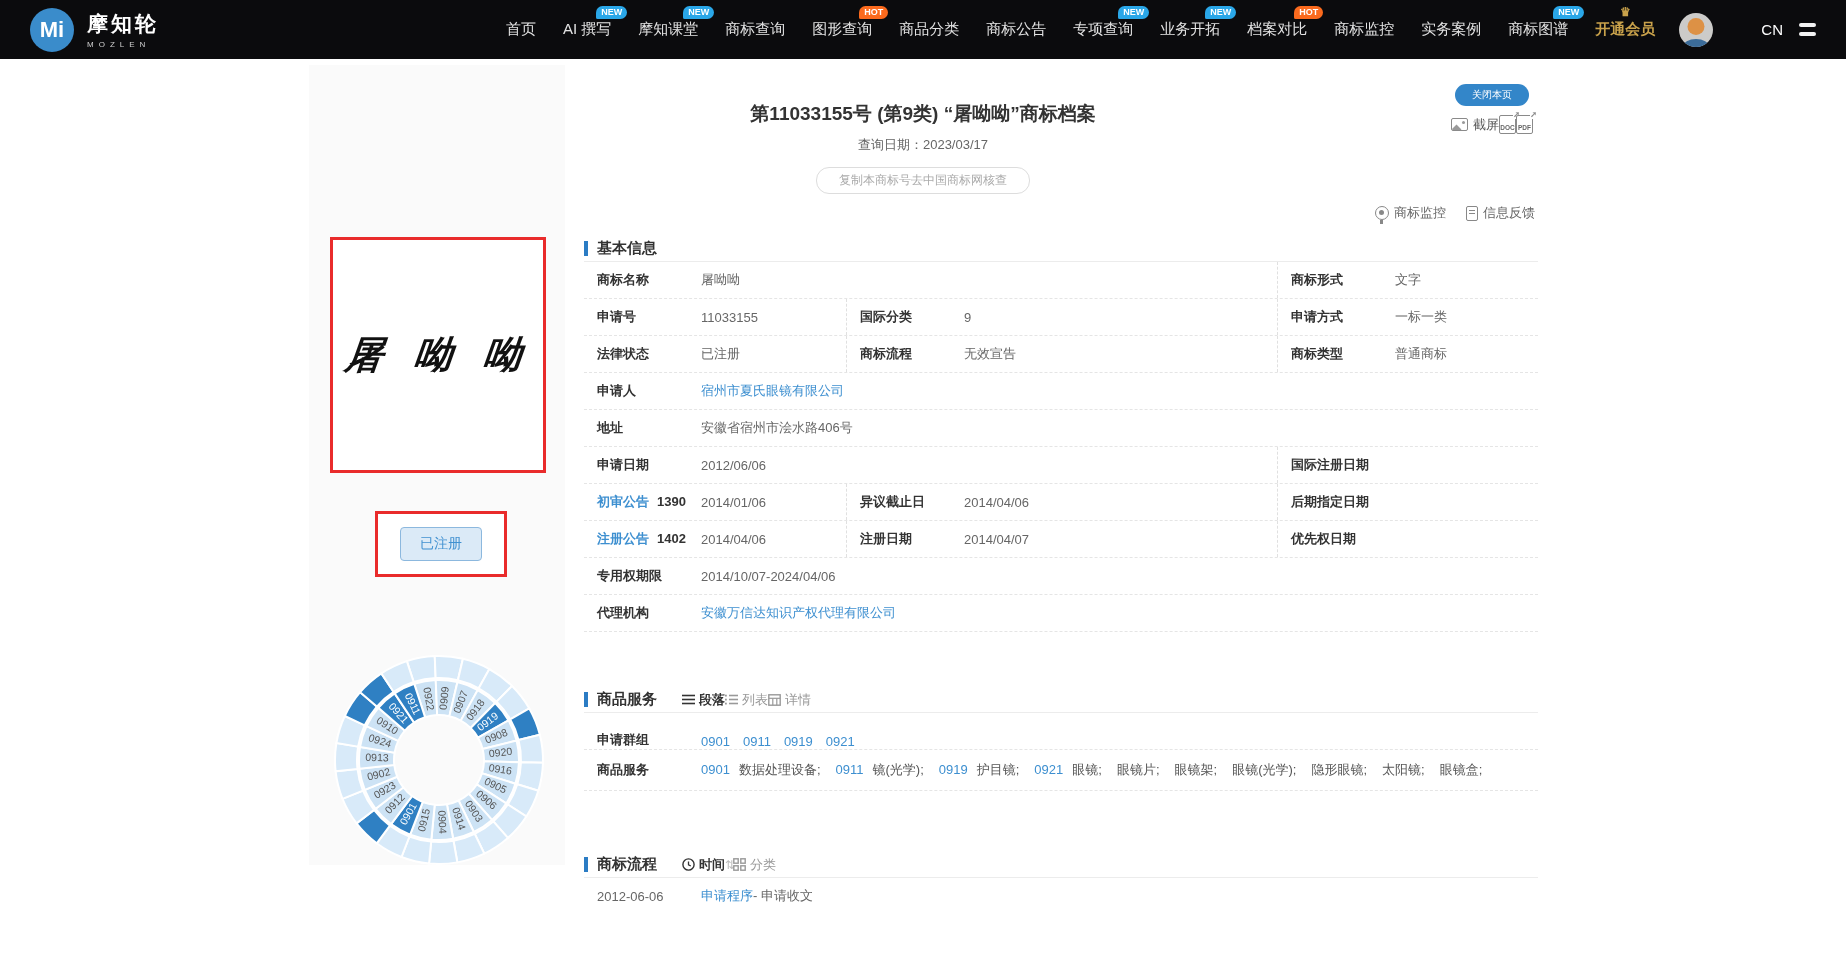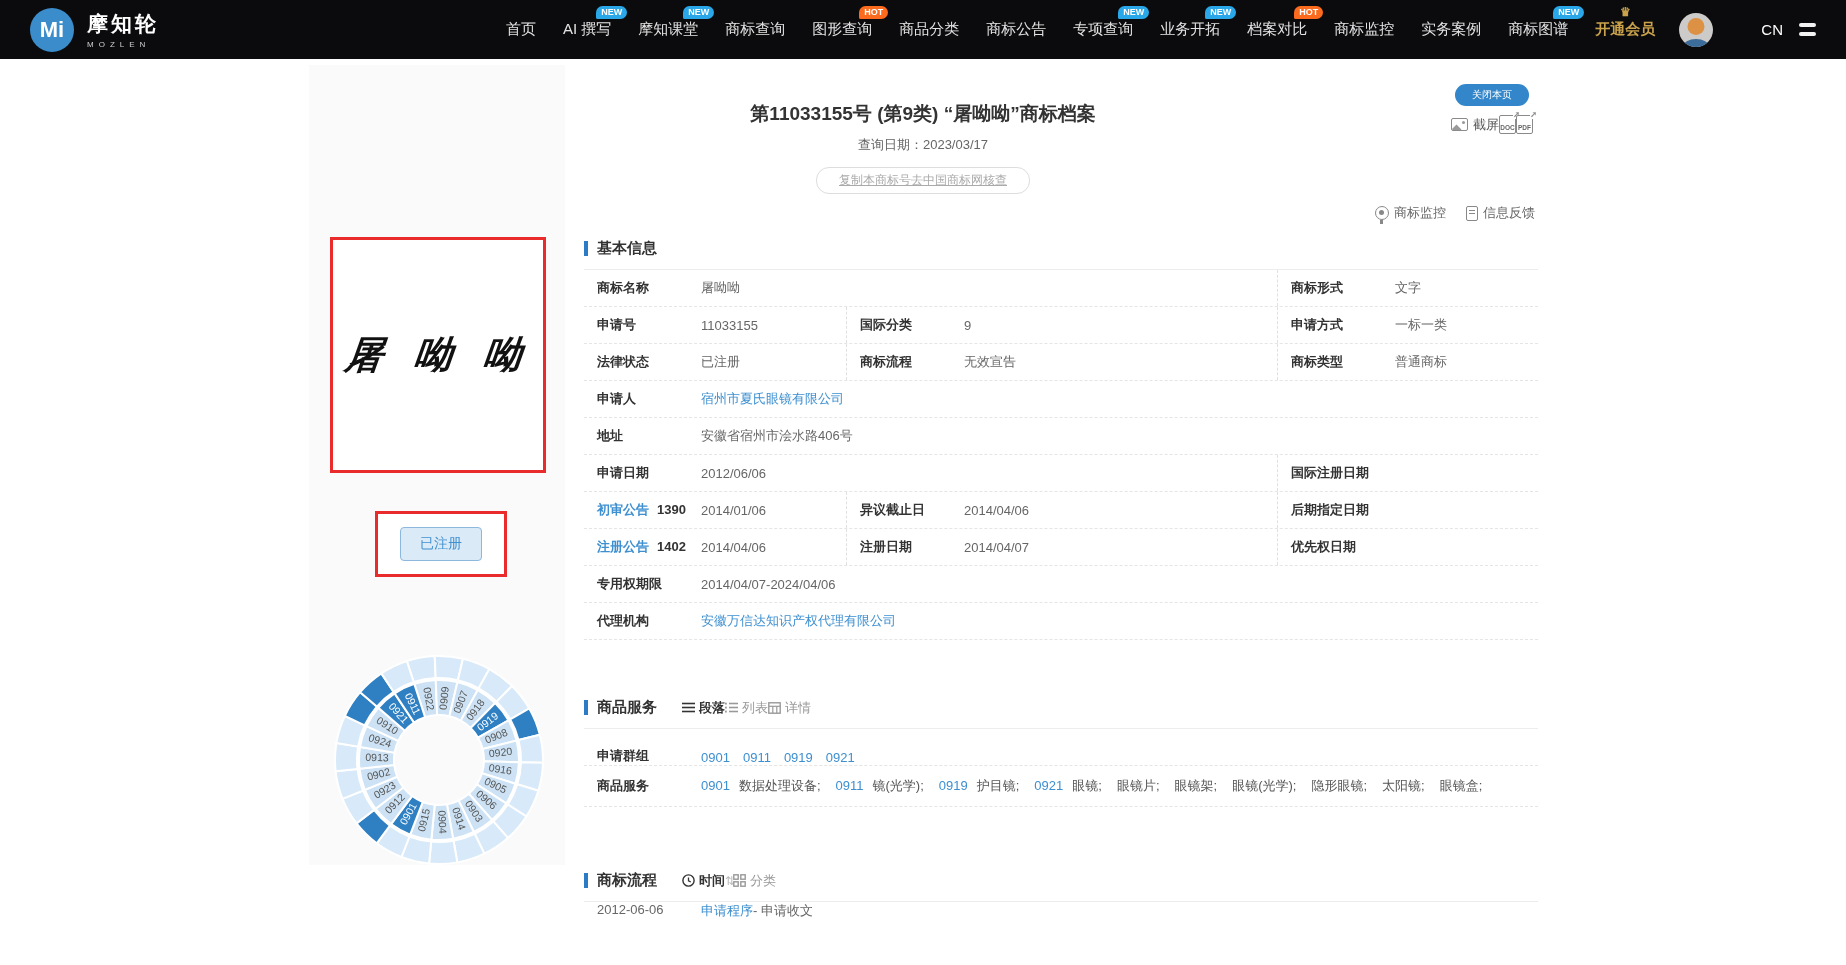--- a/index.html
+++ b/index.html
@@ -31,21 +31,21 @@
   .lang { color:#fff; font-size:15px;margin-left:32px; }
   .hamburger { display:flex; flex-direction:column; gap:5px; cursor:pointer; }
   .hamburger span { width:17px; height:4px; background:#f2f2f2; border-radius:2px; }
   
   .content { position:relative; width:1232px; margin:0 auto; height:906px; }
   .close-btn { position:absolute; top:25px; right:10px; background:#3386c9; color:#fff;
     font-size:10px; padding:4px 17px; border-radius:13px; border:none; cursor:pointer; }
   .page-title { text-align:center; padding-top:42px; font-size:19px; font-weight:bold; color:#333; }
   .query-date { text-align:center; margin-top:9px; font-size:13px; color:#666; }
   .copy-pill { display:block; margin:13px auto 0; width:fit-content; border:1px solid #ddd;
-    border-radius:13px; background:#fff; color:#aaa; font-size:12px; padding:4px 22px; cursor:pointer;text-decoration:underline; }
+    border-radius:13px; background:#fff; color:#aaa; font-size:12px; padding:4px 22px; cursor:pointer; }
   .export-row { position:absolute; top:56px; right:6px; display:flex; align-items:center; gap:0;
     color:#555; font-size:13px; }
   .export-item { display:flex; align-items:center; gap:5px; cursor:pointer; color:#555; }
   .filebox { width:17px; height:19px; border:1.5px solid #8a8a8a; border-radius:2px; position:relative;
     font-size:6.5px; font-weight:bold; color:#666; display:flex; align-items:flex-end; justify-content:center; padding-bottom:2px;}
   .filebox:after { content:"➚"; position:absolute; top:-6px; right:-5px; font-size:8px; color:#8a8a8a; background:#fff;}
   .shot-icon { width:17px; height:13px; border:1.5px solid #8a8a8a; border-radius:2px; position:relative; overflow:hidden;}
   .shot-icon:after { content:""; position:absolute; bottom:-3px; left:1px; width:7px; height:7px;
     background:#9a9a9a; transform:rotate(45deg); }
   .shot-icon:before { content:""; position:absolute; top:2px; right:2px; width:3px; height:3px;
@@ -66,21 +66,21 @@
     border:3px solid #e92b2b; display:flex; align-items:center; justify-content:center; }
   .tm-text { font-family:"DejaVu Serif", serif; font-style:italic; font-weight:bold;
     font-size:38px; color:#111; letter-spacing:9px; transform:skewX(-6deg); white-space:nowrap; }
   .status-wrap { position:absolute; left:66px; top:446px; width:132px; height:66px;
     border:3px solid #e92b2b; display:flex; align-items:center; justify-content:center; background:#fff; }
   .status-btn { background:#dbeaf7; border:1px solid #8cb8de; border-radius:4px; color:#4191d1;
     font-size:14px; padding:7px 19px; cursor:pointer; }
   .donut-wrap { position:absolute; left:18px; top:583px; width:224px; height:224px; }
   
   .right-col { position:absolute; left:277px; top:180px; width:954px; }
-  .sec-head { display:flex; align-items:center; gap:9px; padding-bottom:11px; border-bottom:1px solid #ececec; }
+  .sec-head { display:flex; align-items:center; gap:9px; padding-bottom:3px; border-bottom:1px solid #ececec; }
   .sec-bar { width:4px; height:15px; background:#2b7cc4; }
   .sec-title { font-size:15px; font-weight:bold; color:#333; }
   .sec-views { display:flex; align-items:center; margin-left:16px; font-size:13px; color:#999; }
   .view-toggle { display:flex; align-items:center; gap:4px; cursor:pointer; color:#999; }
   .view-toggle.active { color:#333; font-weight:bold; }
   .view-toggle svg { display:block; }
   .bi-row { display:flex; align-items:center; min-height:37px; border-bottom:1px dashed #e5e5e5; font-size:13px; }
   .cell { display:flex; align-items:center; padding-left:13px; }
   .cell-a { width:262px; } .cell-b { width:431px; } .cell-c { flex:1; }
   .cell-a.span { flex:1; width:auto; }
@@ -93,21 +93,21 @@
   .section { margin-top:58px; }
   .gs-row { display:flex; align-items:flex-end; min-height:37px; border-bottom:1px dashed #e5e5e5;
     font-size:13px; padding-left:13px; }
   .gs-row .links { display:flex; gap:13px; }
   .gs-row .links span { color:#3d8fd0; cursor:pointer; }
   .gs-row.goods { align-items:flex-start; padding-top:7px; padding-bottom:7px; }
   .goods-text { flex:1; line-height:26px; color:#555; }
   .goods-text .code { color:#3d8fd0; margin-right:9px; cursor:pointer; }
   .goods-text .gitem { margin-right:15px; }
   .flow-section { margin-top:64px; }
-  .flow-row { display:flex; align-items:flex-start; min-height:36px; font-size:13px; padding-left:13px; }
+  .flow-row { display:flex; align-items:center; min-height:36px; font-size:13px; padding-left:13px; }
   .flow-date { color:#666; width:104px; flex-shrink:0; }
   .flow-proc { color:#3d8fd0; cursor:pointer; }
   .flow-desc { color:#666; }
   .sort-icon { color:#bbb; font-size:12px; cursor:pointer; letter-spacing:-2px; }
 </style>
 </head>
 <body>
 
 <div class="navbar">
   <div class="brand">
@@ -352,21 +352,21 @@
             <span class="val">2014/04/07</span>
           </div>
           <div class="cell cell-c divided">
             <span class="lbl">优先权日期</span>
             <span class="val"></span>
           </div>
         </div>
         <div class="bi-row">
           <div class="cell cell-a span">
             <span class="lbl">专用权期限</span>
-            <span class="val">2014/04/07-2024/04/06</span>
+            <span class="val">2014/10/07-2024/04/06</span>
           </div>
         </div>
         <div class="bi-row">
           <div class="cell cell-a span">
             <span class="lbl">代理机构</span>
             <span class="val link">安徽万信达知识产权代理有限公司</span>
           </div>
         </div>
       </div>
 

